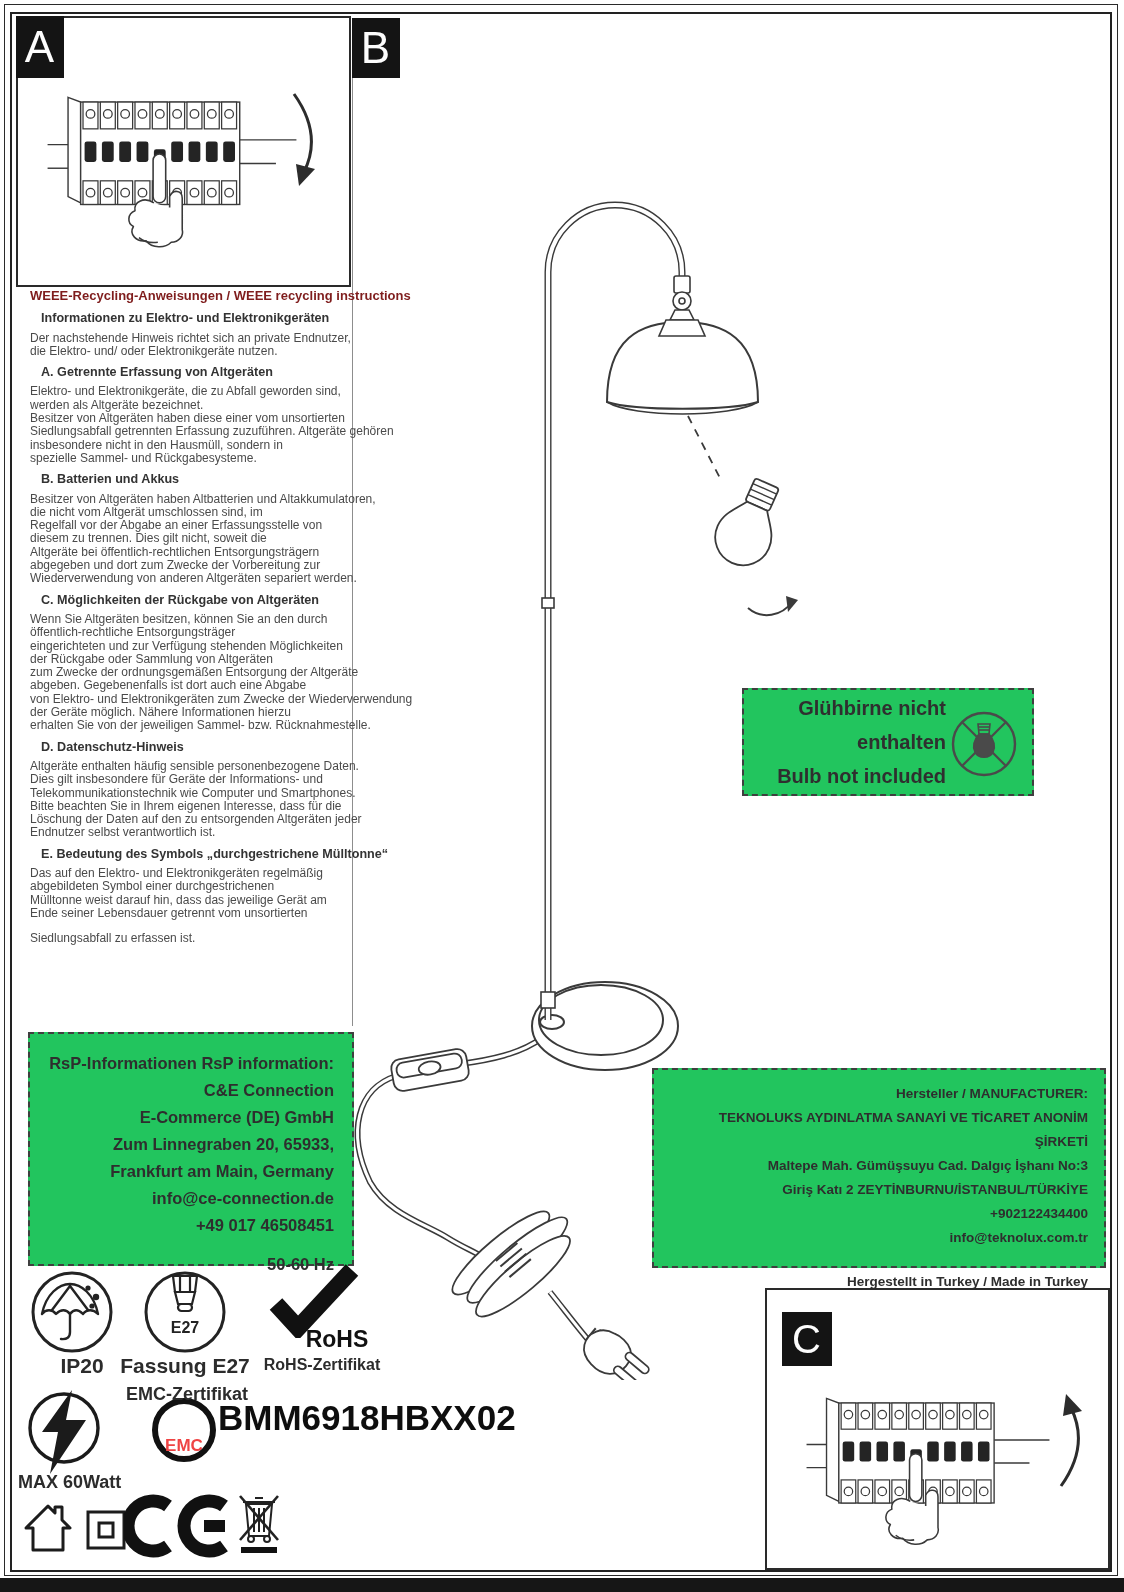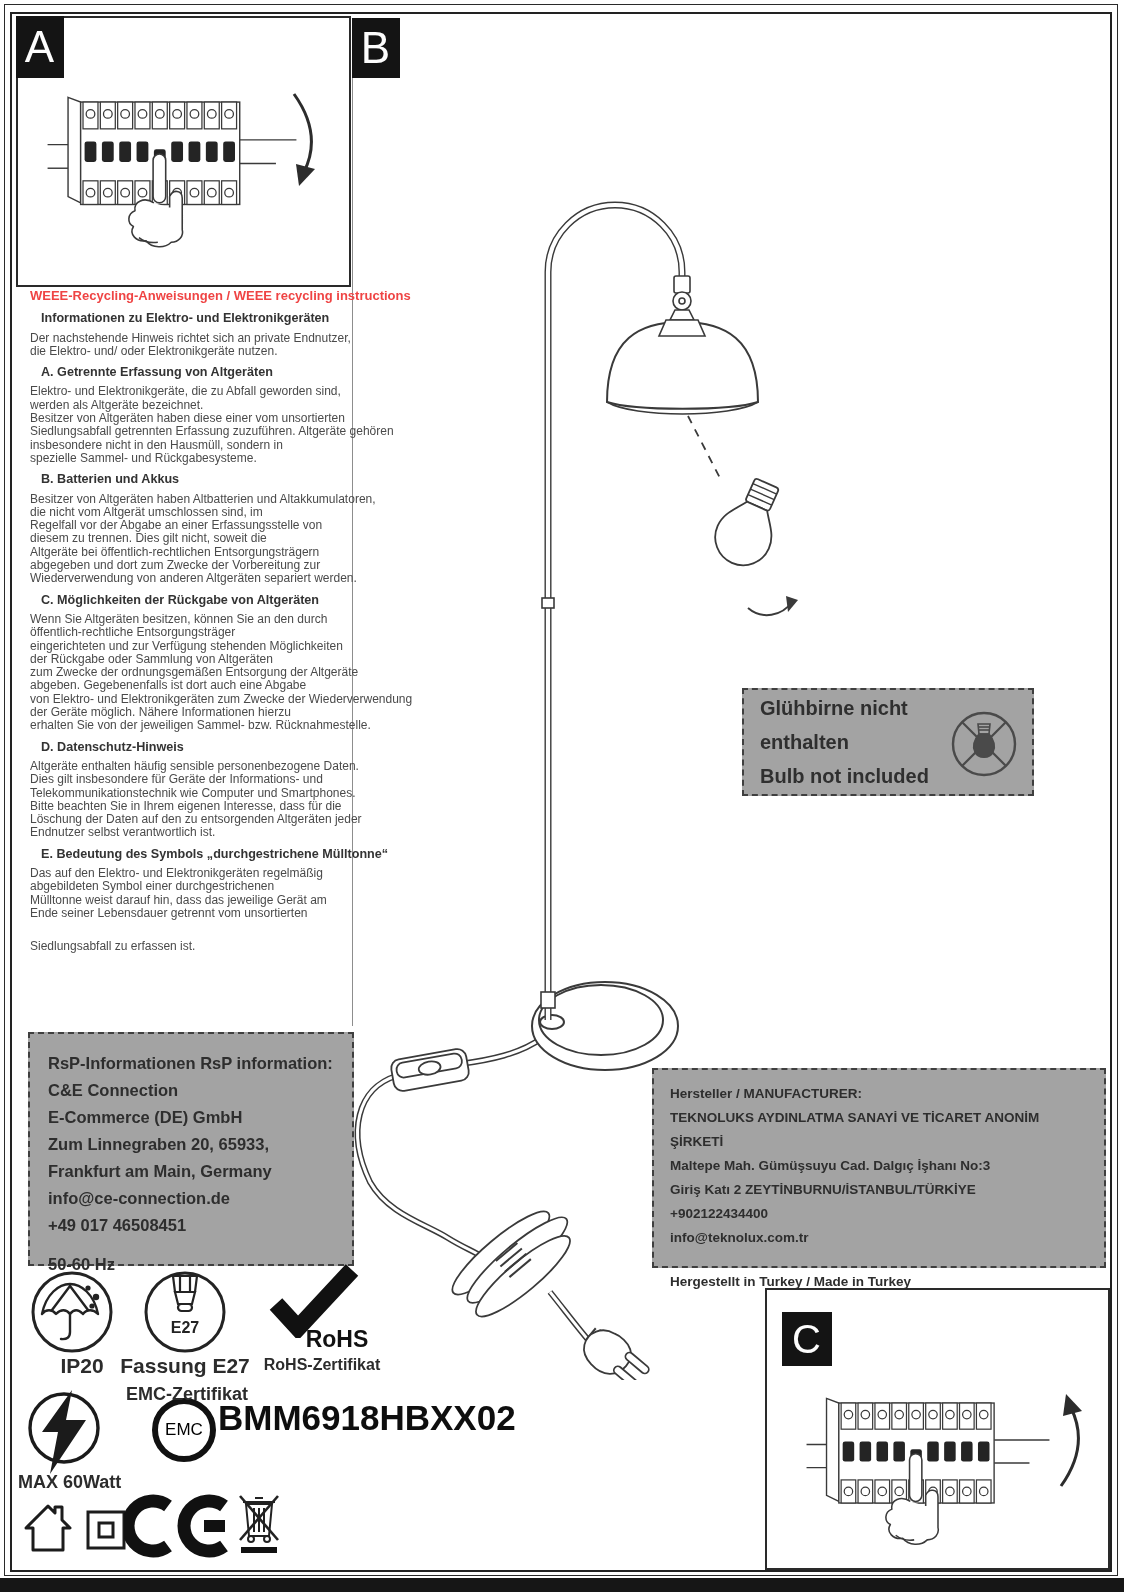--- a/index.html
+++ b/index.html
@@ -12,39 +12,39 @@
   .bottombar{left:0;top:1578px;width:1124px;height:14px;background:#161616;}
   
   .secbox{border:2px solid #2a2a2a;background:#fff;}
   .seclabel{background:#141414;color:#fdfdfd;display:flex;align-items:center;justify-content:center;
             font-size:44px;font-weight:300;letter-spacing:1px;}
   
   .brand{font-size:74px;font-weight:bold;letter-spacing:-2px;line-height:1;}
   .subtitle{font-size:25px;font-weight:bold;color:#3b3b3b;line-height:34px;text-align:right;}
   
   .weee{width:436px;font-size:12px;line-height:13.3px;color:#4a4a4a;}
-  .w-title{font-size:13px;font-weight:bold;color:#ef4444;margin-bottom:10px;}
+  .w-title{font-size:13px;font-weight:bold;color:#7f1d1d;margin-bottom:10px;}
   .w-h{font-size:12.6px;font-weight:bold;color:#333;margin-top:8px;margin-bottom:6px;padding-left:11px;}
   .w-p{white-space:pre-line;margin:0 0 2px 0;}
-  .w-p.last{margin-top:20px;}
-  
-  .dashbox{border:2px dashed #3f3f3f;background:#a3a3a3;}
+  .w-p.last{margin-top:12px;}
+  
+  .dashbox{border:2px dashed #3f3f3f;background:#22c55e;text-align:right;}
   .rsp{padding:16px 18px;font-size:16.5px;line-height:27px;color:#2e2e2e;font-weight:bold;}
   .rsp .lines{white-space:pre-line;font-weight:bold;}
   .rsp .hz{margin-top:12px;}
   .mfr{padding:12px 16px;font-size:13.5px;line-height:24px;color:#2e2e2e;font-weight:bold;}
   .mfr .lines{white-space:pre-line;}
   .mfr .made{margin-top:20px;}
   .bulbnote{display:flex;align-items:center;}
   .bulbnote .txt{padding:12px 0 12px 16px;font-size:20px;font-weight:bold;color:#2f2f2f;line-height:34px;flex:1;}
   
   .certlabel{font-weight:bold;color:#2c2c2c;text-align:center;}
   .model{font-size:35px;font-weight:bold;color:#0e0e0e;letter-spacing:0;}
   .emcring{width:52px;height:52px;border:6px solid #111;border-radius:50%;
-           display:flex;align-items:center;justify-content:center;font-size:17px;font-weight:normal;color:#000000;}
+           display:flex;align-items:flex-end;justify-content:center;font-size:17px;font-weight:bold;color:#ef4444;}
   .divline{width:1px;background:#8d8d8d;}
   svg{display:block;}
 </style>
 </head>
 <body>
 
 <div class="page">
 
   <svg width="0" height="0" style="position:absolute">
     <defs>

